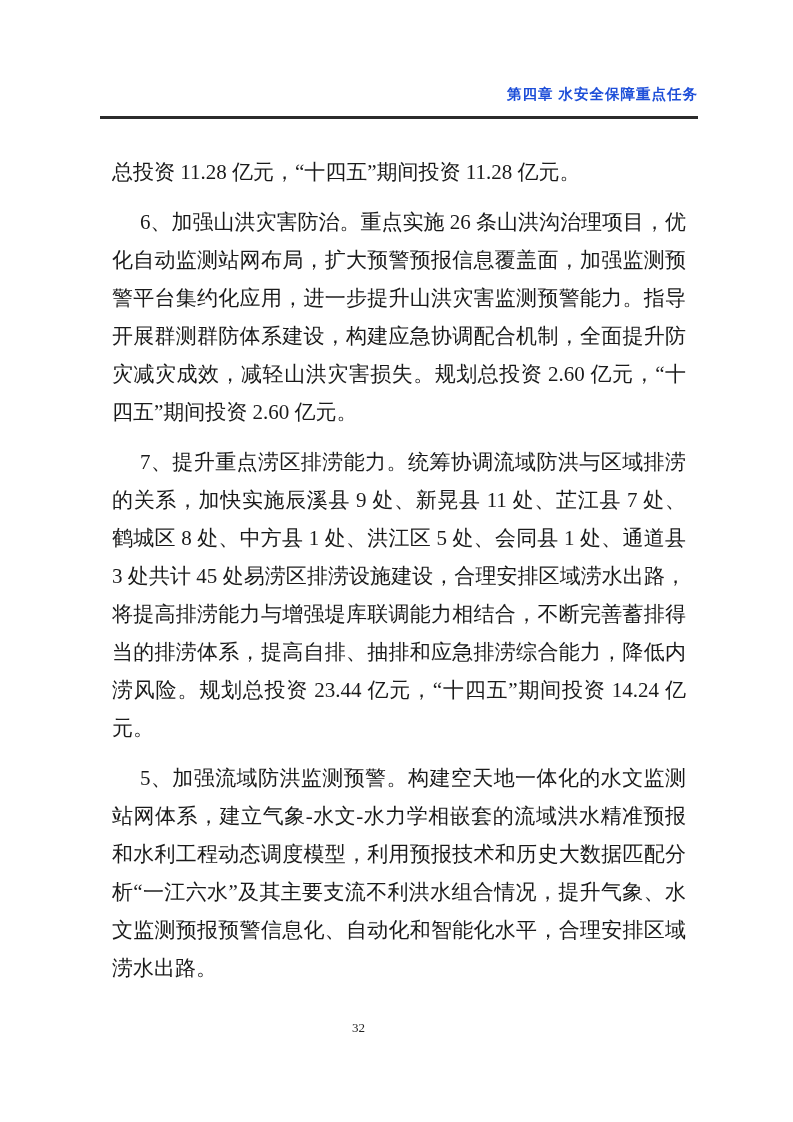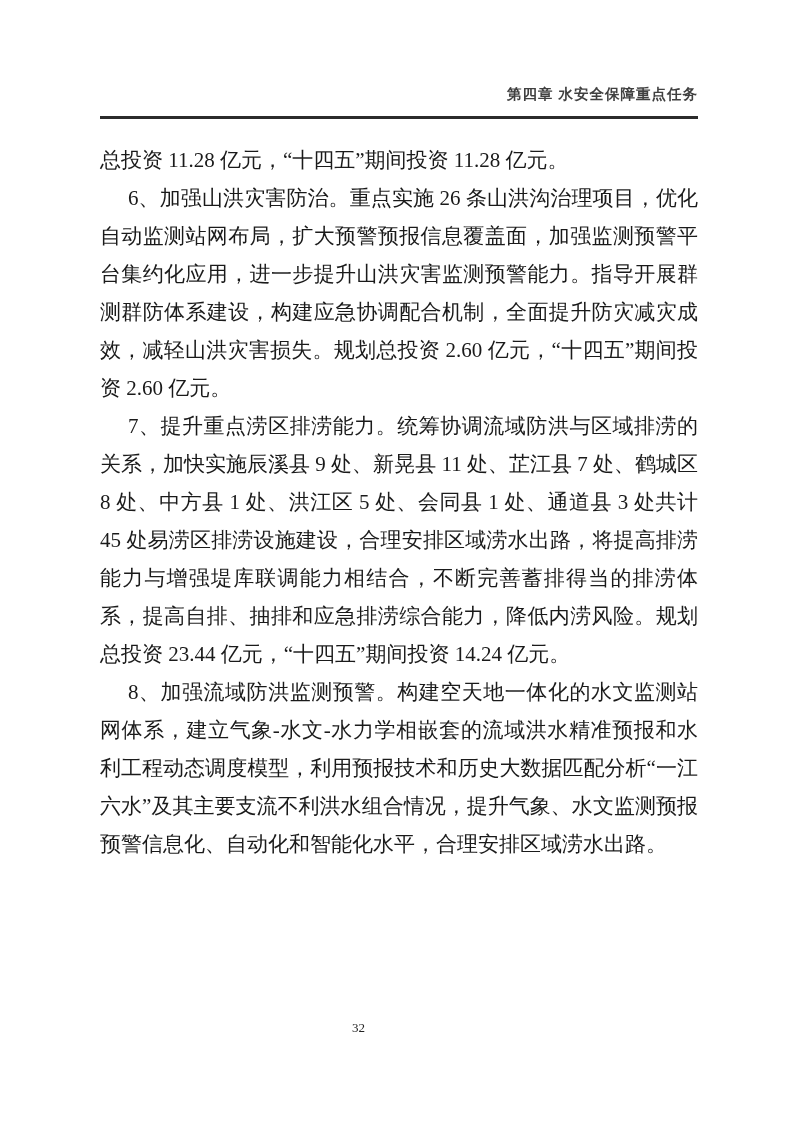--- a/index.html
+++ b/index.html
@@ -18,42 +18,42 @@
   .doc-header {
     position: absolute;
     top: 85px;
     left: 100px;
     width: 598px;
     text-align: right;
     font-family: "Liberation Sans", "DejaVu Sans", sans-serif;
     font-weight: bold;
     font-size: 14.5px;
     letter-spacing: 1px;
-    color: #404040;
+    color: #1d4ed8;
   }
   .header-rule {
     position: absolute;
     top: 116px;
     left: 100px;
     width: 598px;
     height: 2.5px;
     background: #2b2b2b;
   }
   .body-text {
     position: absolute;
     top: 141px;
     left: 100px;
     width: 598px;
     font-size: 21px;
     line-height: 38px;
     color: #1a1a1a;
     text-align: justify;
   }
   .body-text p {
-    margin: 0;
+    margin: 12px;
     padding: 0;
   }
   .body-text p.indented {
     text-indent: 28px;
   }
   .lead {
     font-weight: normal;
   }
   .page-number {
     position: absolute;
@@ -75,19 +75,19 @@
   <div class="header-rule"></div>
 
   <div class="body-text">
 
     <p><span>总投资 11.28 亿元，“十四五”期间投资 11.28 亿元。</span></p>
 
     <p class="indented"><span class="lead">6、加强山洪灾害防治。</span><span>重点实施 26 条山洪沟治理项目，优化自动监测站网布局，扩大预警预报信息覆盖面，加强监测预警平台集约化应用，进一步提升山洪灾害监测预警能力。指导开展群测群防体系建设，构建应急协调配合机制，全面提升防灾减灾成效，减轻山洪灾害损失。规划总投资 2.60 亿元，“十四五”期间投资 2.60 亿元。</span></p>
 
     <p class="indented"><span class="lead">7、提升重点涝区排涝能力。</span><span>统筹协调流域防洪与区域排涝的关系，加快实施辰溪县 9 处、新晃县 11 处、芷江县 7 处、鹤城区 8 处、中方县 1 处、洪江区 5 处、会同县 1 处、通道县 3 处共计 45 处易涝区排涝设施建设，合理安排区域涝水出路，将提高排涝能力与增强堤库联调能力相结合，不断完善蓄排得当的排涝体系，提高自排、抽排和应急排涝综合能力，降低内涝风险。规划总投资 23.44 亿元，“十四五”期间投资 14.24 亿元。</span></p>
 
-    <p class="indented"><span class="lead">8、加强流域防洪监测预警。</span><span>构建空天地一体化的水文监测站网体系，建立气象-水文-水力学相嵌套的流域洪水精准预报和水利工程动态调度模型，利用预报技术和历史大数据匹配分析“一江六水”及其主要支流不利洪水组合情况，提升气象、水文监测预报预警信息化、自动化和智能化水平，合理安排区域涝水出路。</span></p>
+    <p class="indented"><span class="lead">5、加强流域防洪监测预警。</span><span>构建空天地一体化的水文监测站网体系，建立气象-水文-水力学相嵌套的流域洪水精准预报和水利工程动态调度模型，利用预报技术和历史大数据匹配分析“一江六水”及其主要支流不利洪水组合情况，提升气象、水文监测预报预警信息化、自动化和智能化水平，合理安排区域涝水出路。</span></p>
 
   </div>
 
   <div class="page-number">32</div>
 
 </div>
 
 </body></html>

